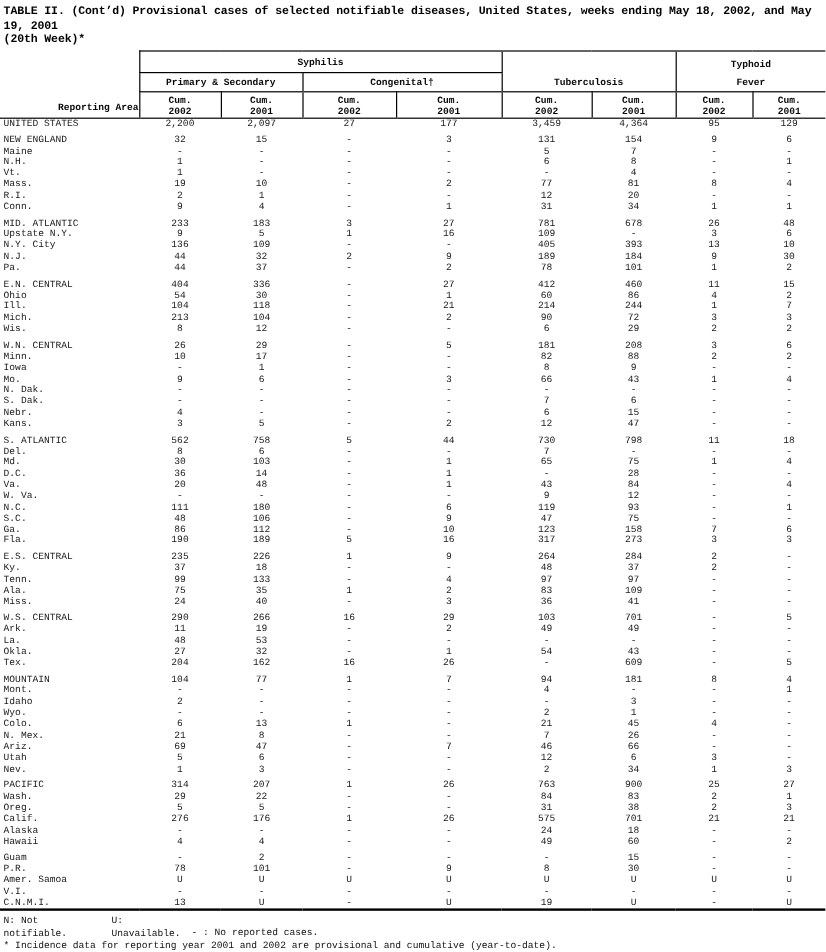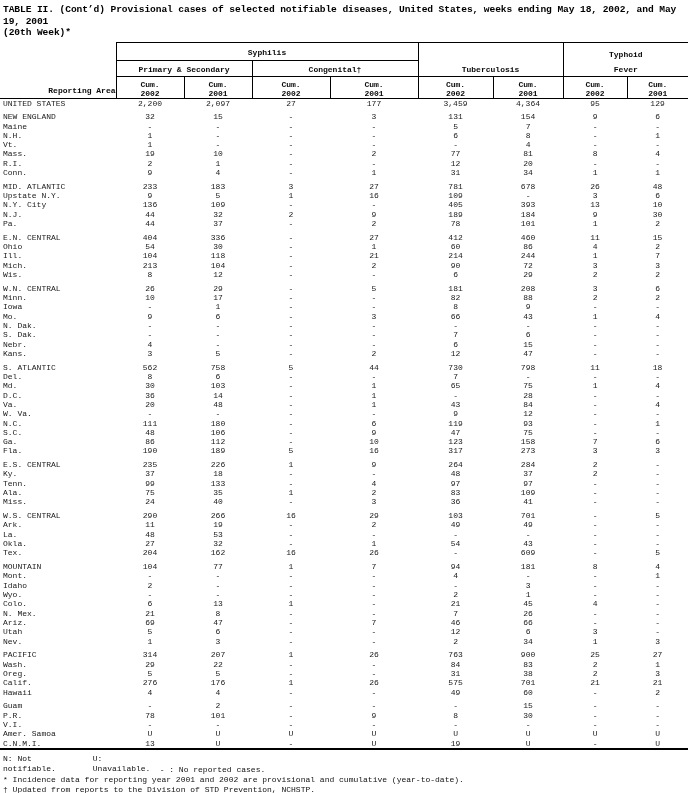--- a/index.html
+++ b/index.html
@@ -786,20 +786,31 @@
           <td class="val">276</td>
           <td class="val">176</td>
           <td class="val">1</td>
           <td class="val">26</td>
           <td class="val">575</td>
           <td class="val">701</td>
           <td class="val">21</td>
           <td class="val">21</td>
         </tr>
         <tr class="row state">
+          <td class="area">Alaska</td>
+          <td class="val">-</td>
+          <td class="val">-</td>
+          <td class="val">-</td>
+          <td class="val">-</td>
+          <td class="val">24</td>
+          <td class="val">18</td>
+          <td class="val">-</td>
+          <td class="val">-</td>
+        </tr>
+        <tr class="row state">
           <td class="area">Hawaii</td>
           <td class="val">4</td>
           <td class="val">4</td>
           <td class="val">-</td>
           <td class="val">-</td>
           <td class="val">49</td>
           <td class="val">60</td>
           <td class="val">-</td>
           <td class="val">2</td>
         </tr>
@@ -822,40 +833,40 @@
           <td class="val">78</td>
           <td class="val">101</td>
           <td class="val">-</td>
           <td class="val">9</td>
           <td class="val">8</td>
           <td class="val">30</td>
           <td class="val">-</td>
           <td class="val">-</td>
         </tr>
         <tr class="row territory">
+          <td class="area">Amer. Samoa</td>
+          <td class="val">U</td>
+          <td class="val">U</td>
+          <td class="val">U</td>
+          <td class="val">U</td>
+          <td class="val">U</td>
+          <td class="val">U</td>
+          <td class="val">U</td>
+          <td class="val">U</td>
+        </tr>
+        <tr class="row territory">
           <td class="area">V.I.</td>
           <td class="val">-</td>
           <td class="val">-</td>
           <td class="val">-</td>
           <td class="val">-</td>
           <td class="val">-</td>
           <td class="val">-</td>
           <td class="val">-</td>
           <td class="val">-</td>
-        </tr>
-        <tr class="row territory">
-          <td class="area">Amer. Samoa</td>
-          <td class="val">U</td>
-          <td class="val">U</td>
-          <td class="val">U</td>
-          <td class="val">U</td>
-          <td class="val">U</td>
-          <td class="val">U</td>
-          <td class="val">U</td>
-          <td class="val">U</td>
         </tr>
         <tr class="row territory">
           <td class="area">C.N.M.I.</td>
           <td class="val">13</td>
           <td class="val">U</td>
           <td class="val">-</td>
           <td class="val">U</td>
           <td class="val">19</td>
           <td class="val">U</td>
           <td class="val">-</td>

